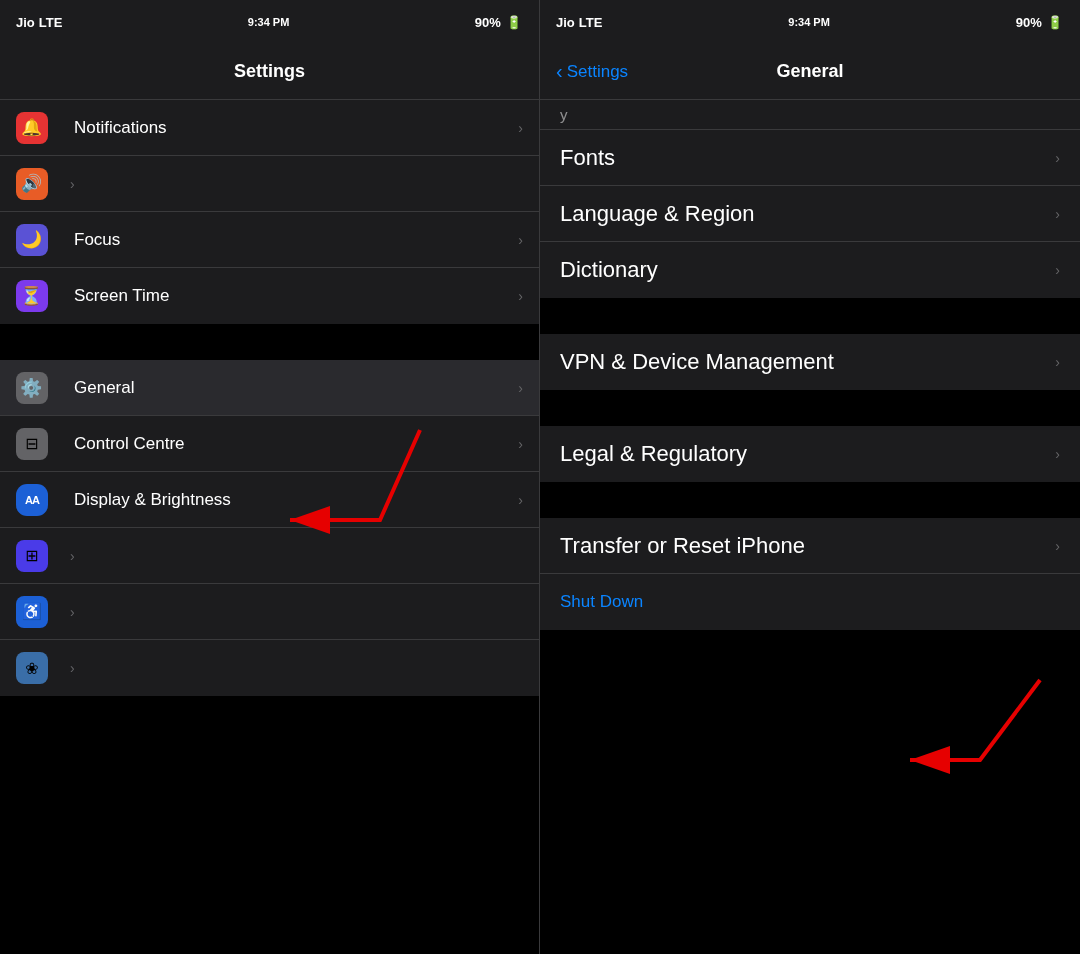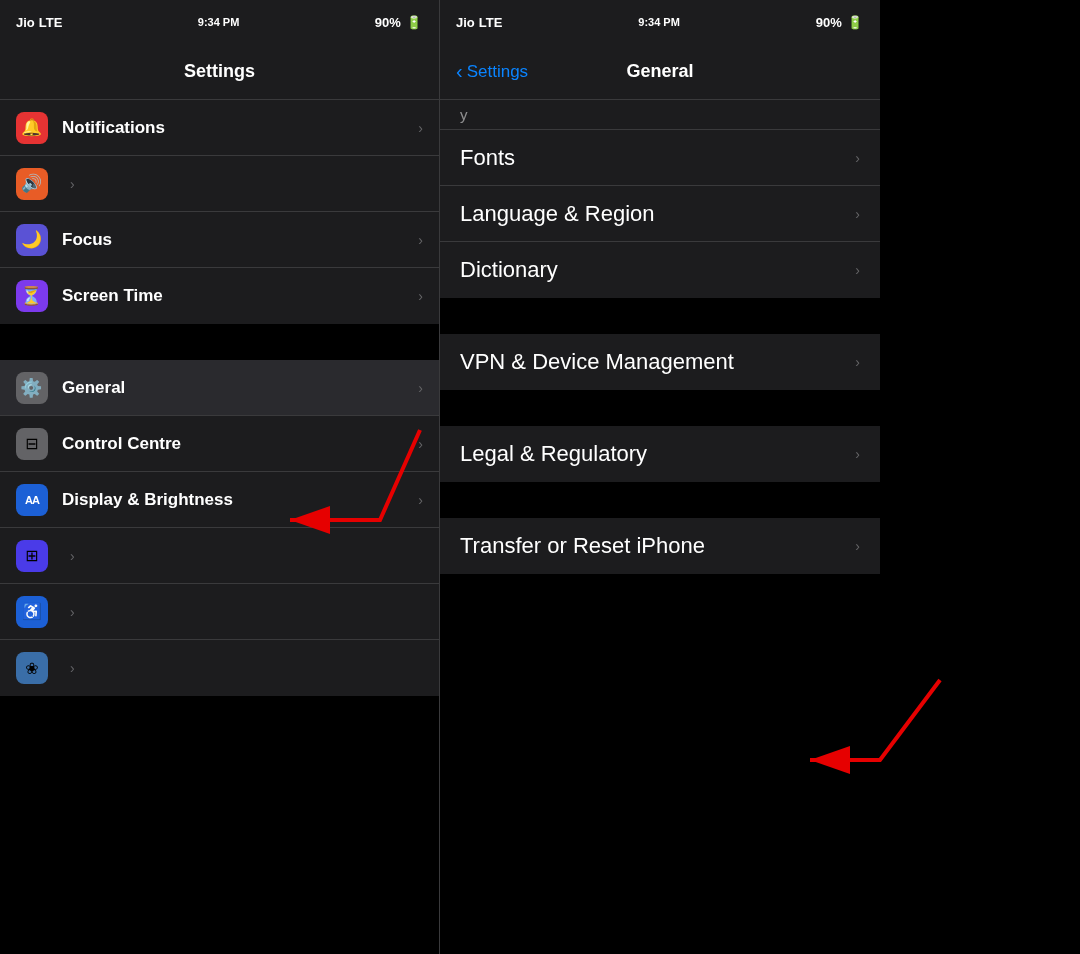--- a/index.html
+++ b/index.html
@@ -20,21 +20,21 @@
       justify-content: space-between;
       padding: 0 16px;
       background: #1c1c1e;
     }
     .status-left { display: flex; align-items: center; gap: 4px; font-size: 13px; font-weight: 600; color: #fff; }
     .status-right { display: flex; align-items: center; gap: 6px; font-size: 13px; font-weight: 600; color: #fff; text-align: right; }
     .status-center { font-size: 11px; font-weight: 700; color: #fff; }
 
     
     .panel {
-      width: 440px;
+      width: 540px;
       height: 954px;
       background: #1c1c1e;
       display: flex;
       flex-direction: column;
       overflow: hidden;
     }
     .panel-left { border-right: 1px solid #3a3a3c; }
 
     
     .nav-header {
@@ -101,36 +101,37 @@
       justify-content: center;
       margin-right: 14px;
       flex-shrink: 0;
       font-size: 17px;
     }
 
     .item-label {
       flex: 1;
       font-size: 17px;
       color: #fff;
-      font-weight: 700;
+      font-weight: 400;
+      margin-left: 12px;
     }
 
     .chevron {
       color: #636366;
       font-size: 14px;
       margin-left: 8px;
     }
 
     
     .icon-red { background: #e63333; }
     .icon-orange { background: #e85c26; }
     .icon-purple { background: #5a52d5; }
     .icon-purple2 { background: #7c3aed; }
     .icon-gray { background: #636366; }
-    .icon-aa { background: #1c60d6; }
+    .icon-aa { background: #1c60d6; border-radius: 11px; }
     .icon-homescreen { background: #4a3be8; }
     .icon-accessibility { background: #1c60d6; }
     .icon-wallpaper { background: #3a6ea8; }
 
     
     .plain-item {
       display: flex;
       align-items: center;
       min-height: 56px;
       padding: 0 20px;
@@ -339,20 +340,23 @@
       </div>
     </div>
 
     <div class="settings-group-gap"></div>
 
     <div class="settings-group">
       <div class="plain-item">
         <span class="plain-label">Transfer or Reset iPhone</span>
         <span class="chevron">›</span>
       </div>
+      <div class="plain-item">
+        <span class="plain-label-blue">Shut Down</span>
+      </div>
     </div>
   </div>
 </div>
 
 <svg width="540" height="954" viewBox="0 0 540 954" style="position:absolute;top:0;left:0;pointer-events:none;">
   <defs>
     <marker id="arrowhead-right" markerWidth="10" markerHeight="7" refX="10" refY="3.5" orient="auto">
       <polygon points="0 0, 10 3.5, 0 7" fill="#e60000"></polygon>
     </marker>
   </defs>

